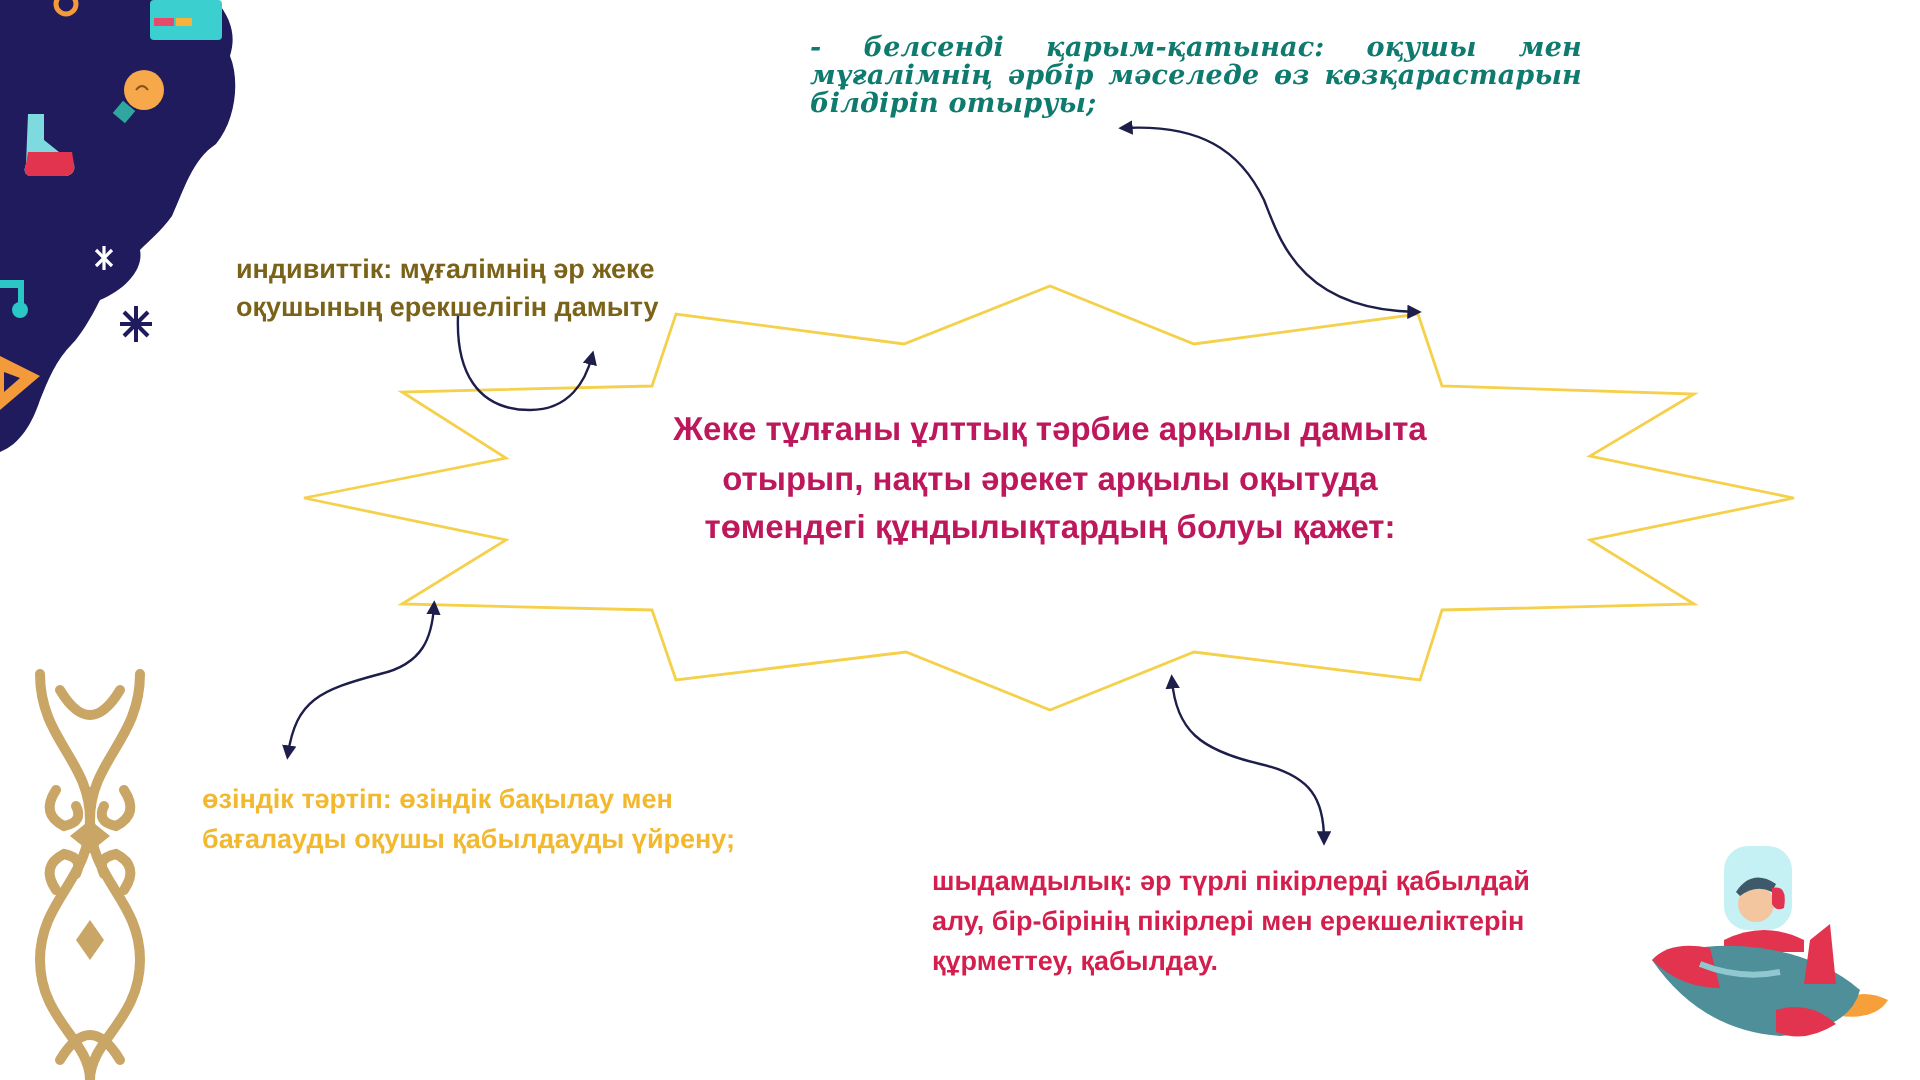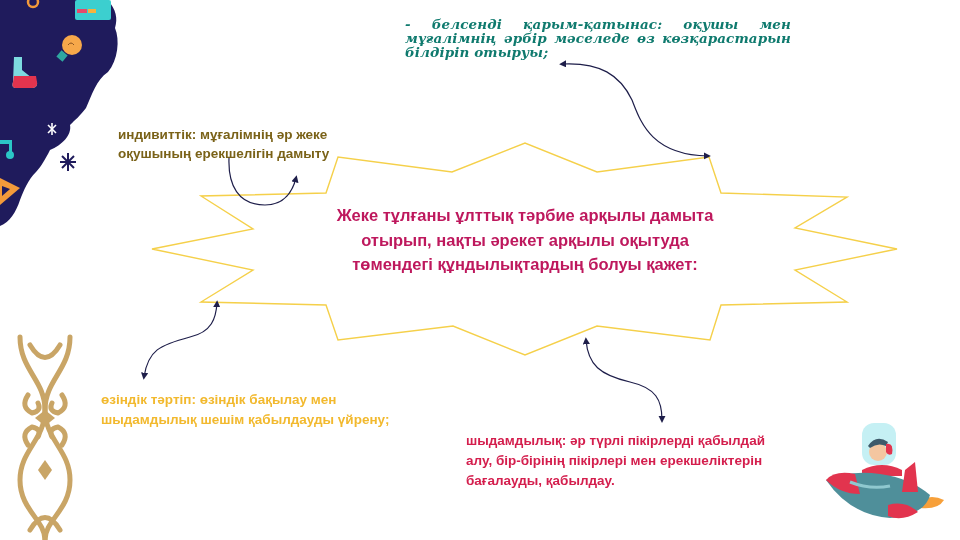--- a/index.html
+++ b/index.html
@@ -129,14 +129,14 @@
     <path d="M229 158 C228 185 238 205 265 205 C285 205 293 190 296 178" marker-end="url(#ah)"></path>
     <path d="M562 64 C600 62 620 75 632 100 C640 120 650 155 708 156" marker-start="url(#ah)" marker-end="url(#ah)"></path>
     <path d="M144 377 C148 350 160 345 190 337 C212 332 216 318 217 303" marker-start="url(#ah)" marker-end="url(#ah)"></path>
     <path d="M586 340 C588 365 600 375 630 382 C656 388 662 400 662 420" marker-start="url(#ah)" marker-end="url(#ah)"></path>
   </g>
 </svg>
 
 <div class="text-block top-right-text">- белсенді қарым-қатынас: оқушы мен мұғалімнің әрбір мәселеде өз көзқарастарын білдіріп отыруы;</div>
 <div class="text-block individ-text">индивиттік: мұғалімнің әр жеке оқушының ерекшелігін дамыту</div>
 <div class="text-block center-text">Жеке тұлғаны ұлттық тәрбие арқылы дамыта отырып, нақты әрекет арқылы оқытуда төмендегі құндылықтардың болуы қажет:</div>
-<div class="text-block self-disc-text">өзіндік тәртіп: өзіндік бақылау мен шыдамдылық шешім қабылдауды үйрену;</div>
-<div class="text-block tolerance-text">шыдамдылық: әр түрлі пікірлерді қабылдай алу, бір-бірінің пікірлері мен ерекшеліктерін бағалауды, қабылдау.</div>
+<div class="text-block self-disc-text">өзіндік тәртіп: өзіндік бақылау мен бағалауды оқушы қабылдауды үйрену;</div>
+<div class="text-block tolerance-text">шыдамдылық: әр түрлі пікірлерді қабылдай алу, бір-бірінің пікірлері мен ерекшеліктерін құрметтеу, қабылдау.</div>
 
 </body></html>

